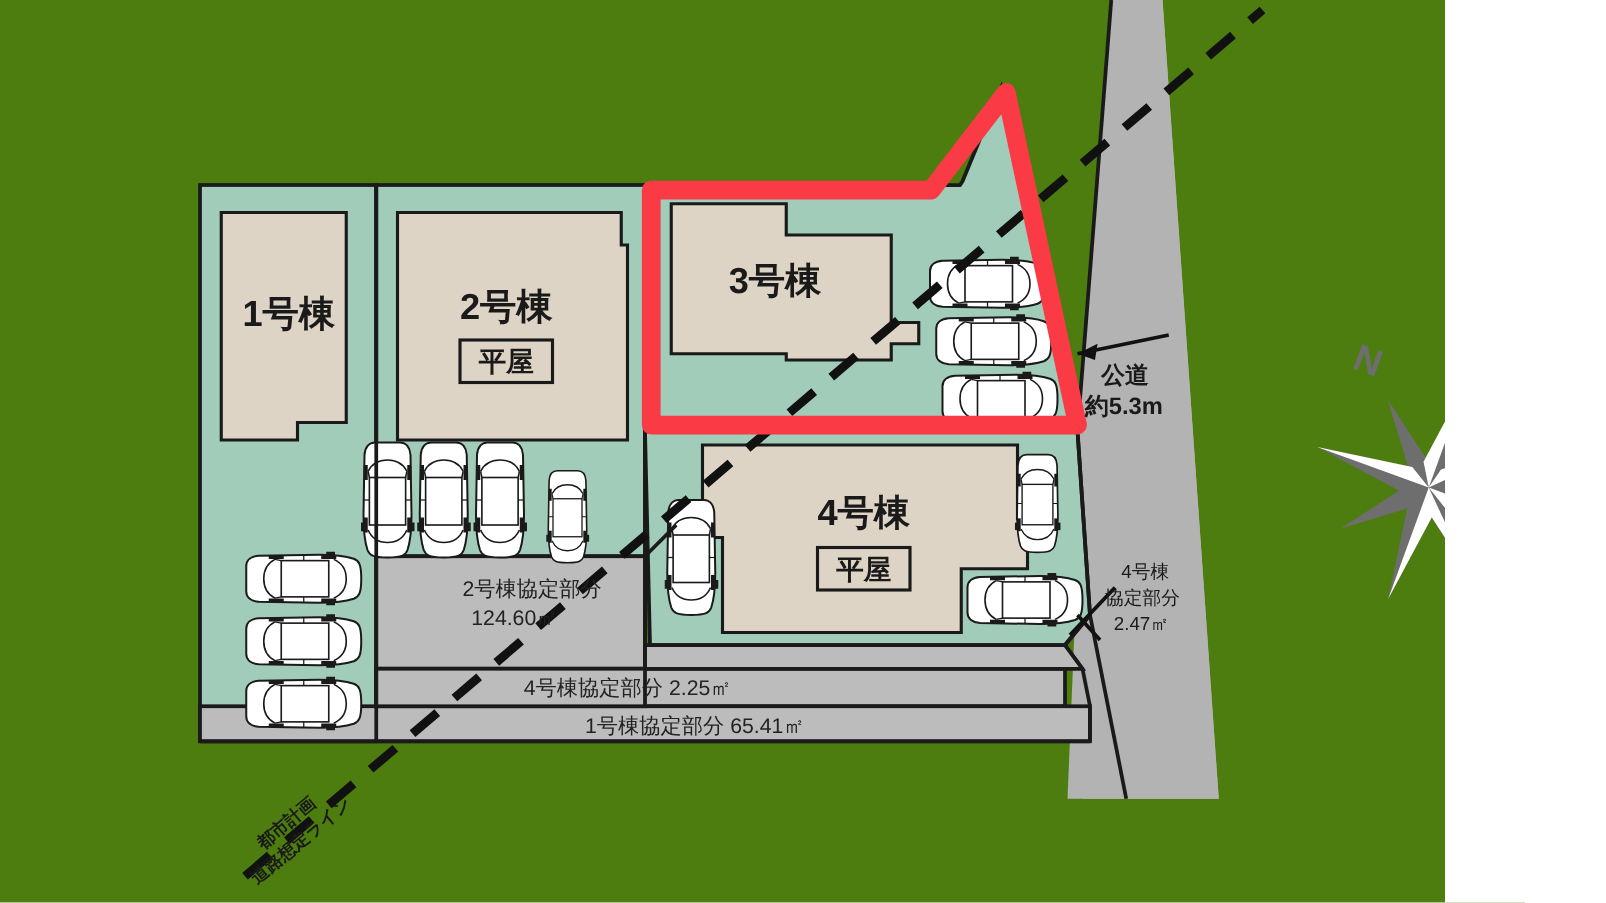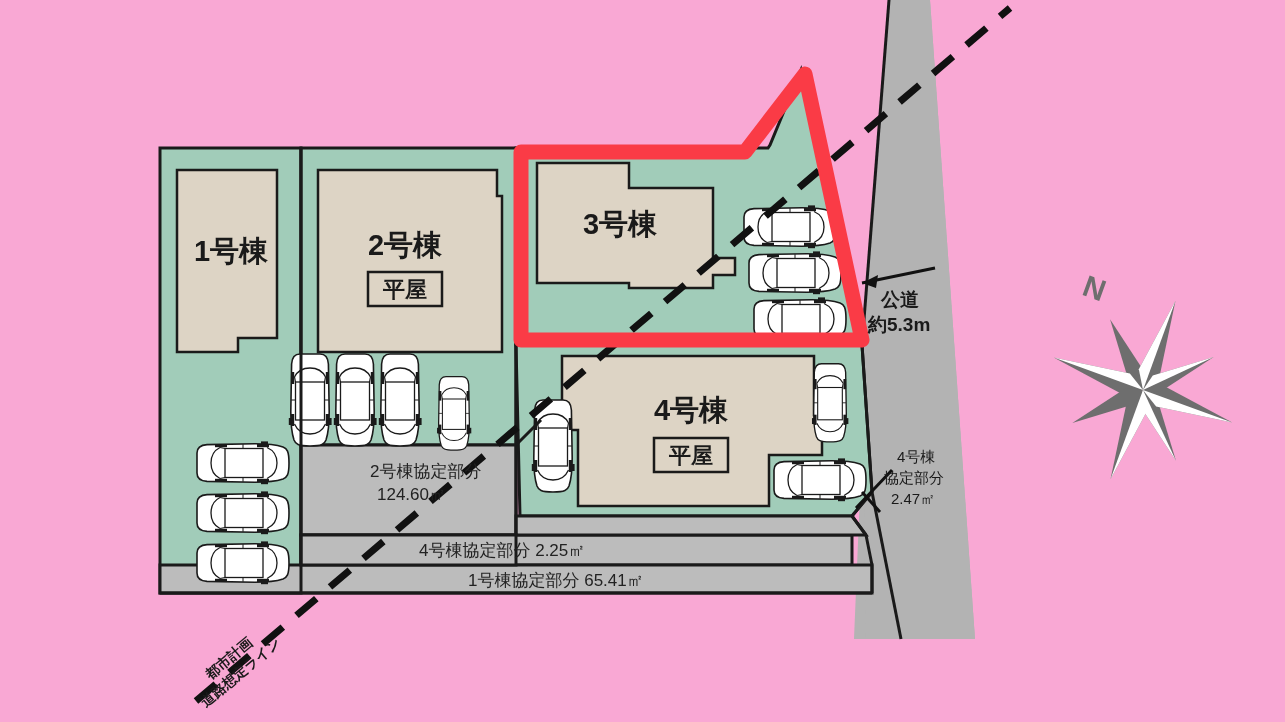--- a/index.html
+++ b/index.html
@@ -5,23 +5,23 @@
   html, body {
     margin: 0;
     padding: 0;
     background: #ffffff;
   }
   body {
     font-family: "Liberation Sans", "DejaVu Sans", sans-serif;
   }
   #stage {
     position: relative;
-    width: 1285px;
+    width: 1156px;
     height: 722px;
-    background: #f9a8d4;
+    background: #4d7c0f;
     overflow: hidden;
   }
   #plan {
     position: absolute;
     left: 0;
     top: 0;
     width: 1285px;
     height: 722px;
   }
   .lbl {

